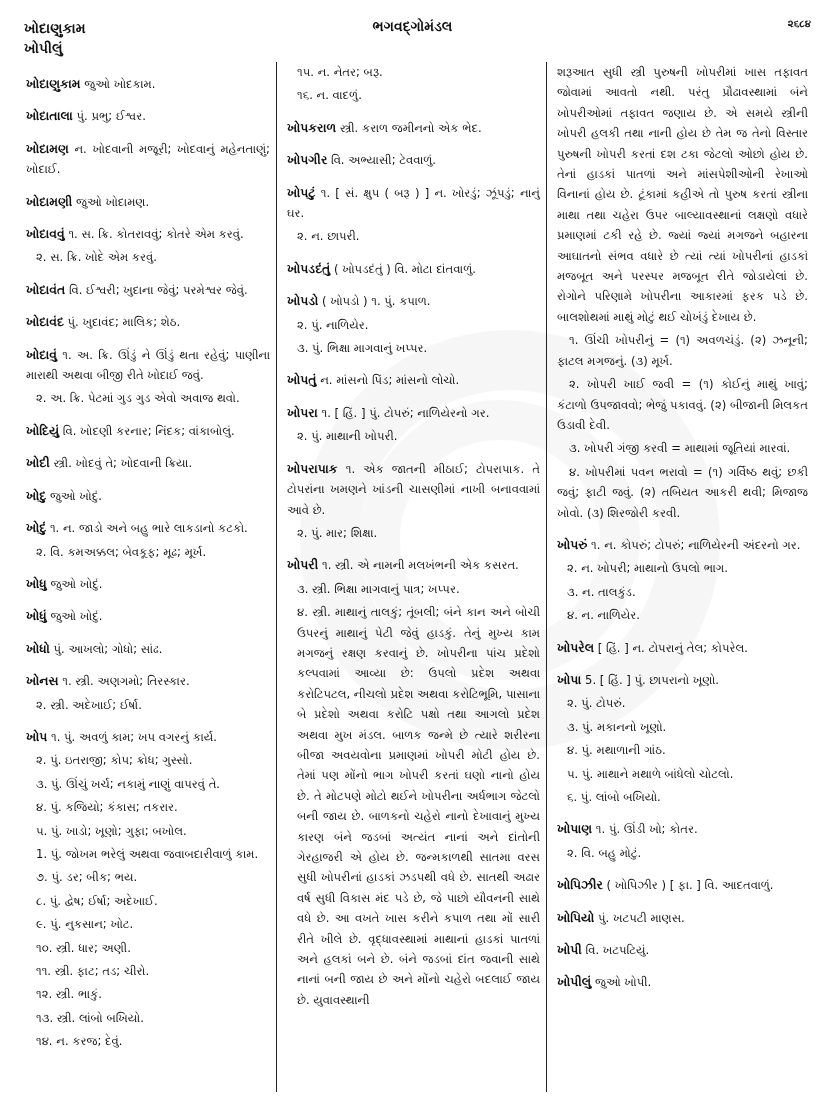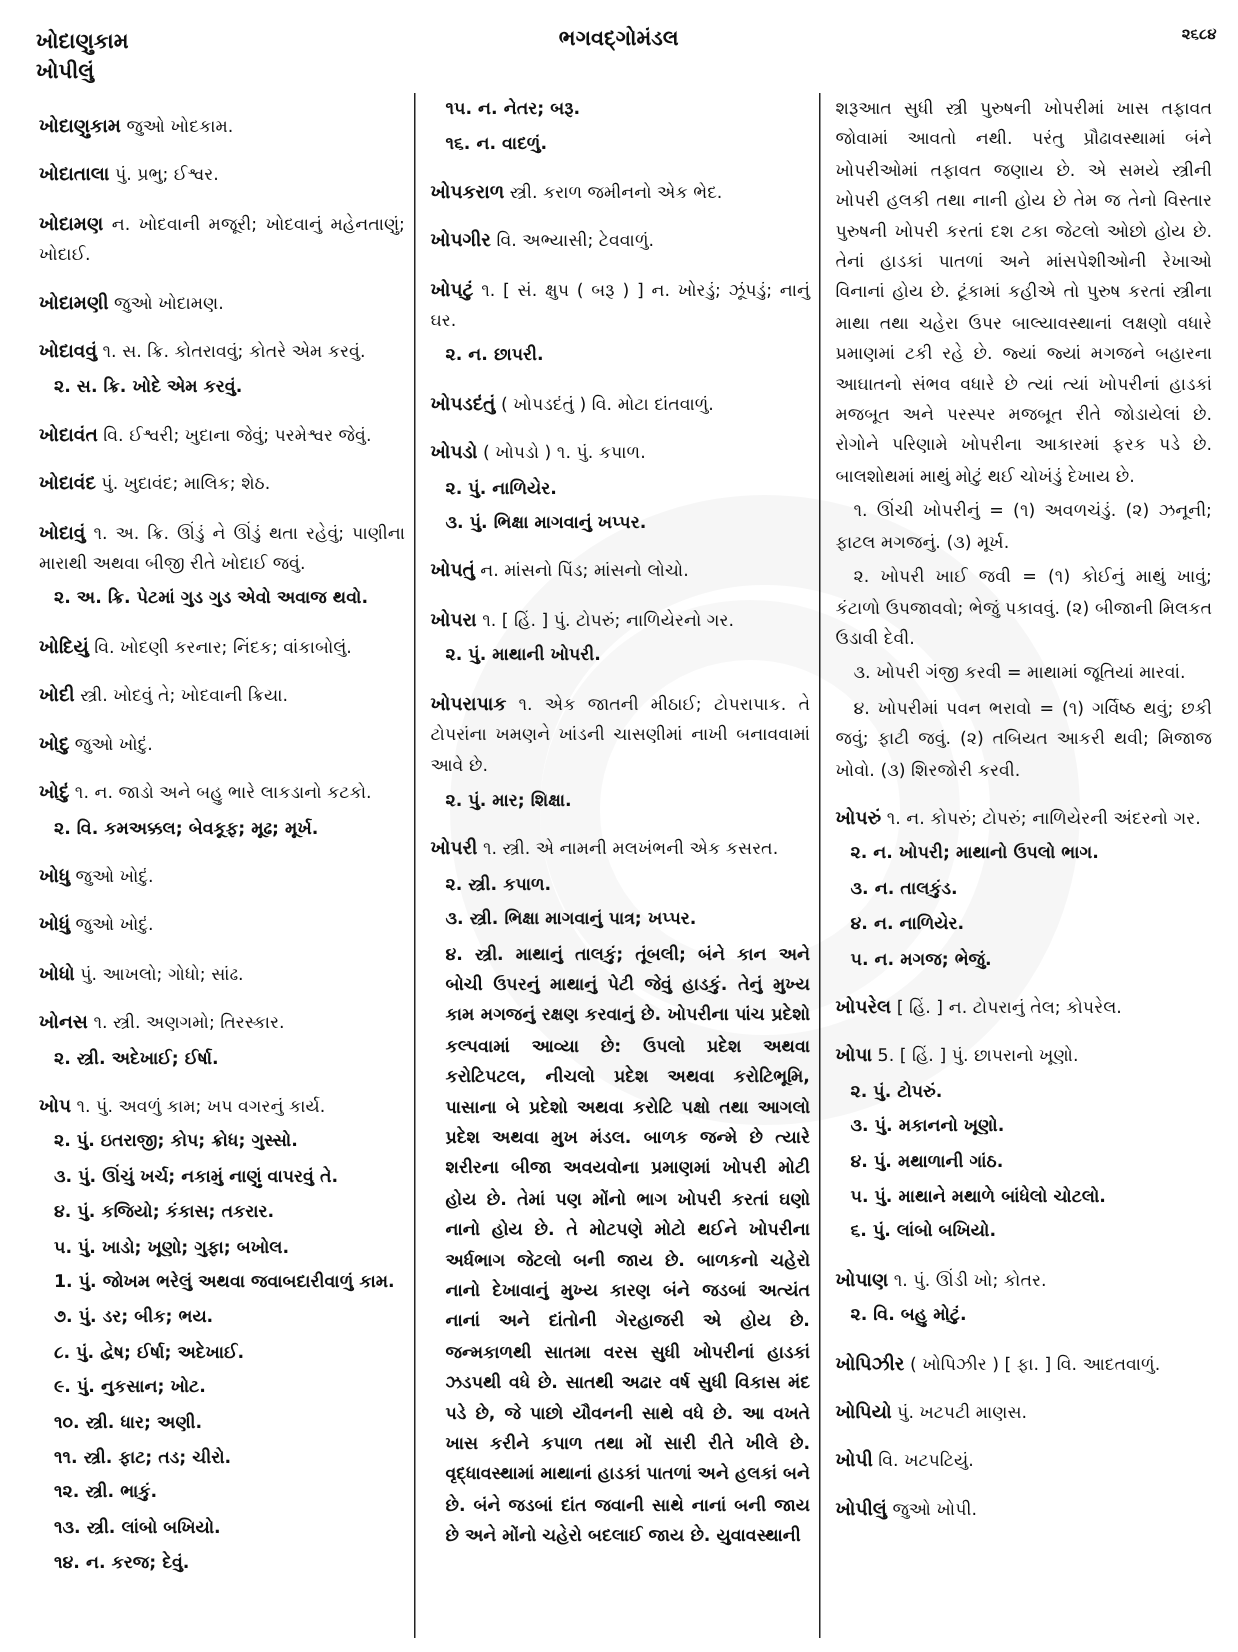--- a/index.html
+++ b/index.html
@@ -23,21 +23,21 @@
   .hdr-right { position:absolute; right:14px; top:0; font-size:10px; font-weight:bold; }
   .columns { position:absolute; top:62px; left:14px; width:800px; height:1030px; display:flex; }
   .col { flex:1 1 0; padding:0 6px 0 10px; box-sizing:border-box; font-size:11.6px; line-height:20.4px; overflow:hidden; }
   .col + .col { border-left:1px solid #222; }
   .col-1 { flex-basis:262px; padding-left:12px; }
   .col-2 { flex-basis:270px; }
   .col-3 { flex-basis:268px; }
   .entry { margin:12px 0 3px 0; text-align:justify; }
   .entry .hw { font-weight:bold; font-size:12.4px; }
   .entry .def { }
-  .sub { padding-left:10px; margin:0 0 3px 0; text-align:justify;font-weight:bold; }
+  .sub { padding-left:10px; margin:0 0 3px 0; text-align:justify; }
   .para { margin:0 0 3px 0; text-align:justify; }
   .para.ind { text-indent:12px; }
 </style>
 </head>
 <body>
 
 <div class="watermark"></div>
 <div class="watermark2"></div>
 
 <div class="header">
@@ -96,35 +96,33 @@
       <p class="entry"><span class="hw">ખોપડદંતું</span> <span class="def">( ખોપડદંતું ) વિ. મોટા દાંતવાળું.</span></p>
       <p class="entry"><span class="hw">ખોપડો</span> <span class="def">( ખોપડો ) ૧. પું. કપાળ.</span></p>
       <p class="sub">૨. પું. નાળિયેર.</p>
       <p class="sub">૩. પું. ભિક્ષા માગવાનું ખપ્પર.</p>
       <p class="entry"><span class="hw">ખોપતું</span> <span class="def">ન. માંસનો પિંડ; માંસનો લોચો.</span></p>
       <p class="entry"><span class="hw">ખોપરા</span> <span class="def">૧. [ હિં. ] પું. ટોપરું; નાળિયેરનો ગર.</span></p>
       <p class="sub">૨. પું. માથાની ખોપરી.</p>
       <p class="entry"><span class="hw">ખોપરાપાક</span> <span class="def">૧. એક જાતની મીઠાઈ; ટોપરાપાક. તે ટોપરાંના ખમણને ખાંડની ચાસણીમાં નાખી બનાવવામાં આવે છે.</span></p>
       <p class="sub">૨. પું. માર; શિક્ષા.</p>
       <p class="entry"><span class="hw">ખોપરી</span> <span class="def">૧. સ્ત્રી. એ નામની મલખંભની એક કસરત.</span></p>
-      <p class="sub">૨. સ્ત્રી. કપાળ.</p>
       <p class="sub">૩. સ્ત્રી. ભિક્ષા માગવાનું પાત્ર; ખપ્પર.</p>
       <p class="sub">૪. સ્ત્રી. માથાનું તાલકું; તૂંબલી; બંને કાન અને બોચી ઉપરનું માથાનું પેટી જેવું હાડકું. તેનું મુખ્ય કામ મગજનું રક્ષણ કરવાનું છે. ખોપરીના પાંચ પ્રદેશો કલ્પવામાં આવ્યા છે: ઉપલો પ્રદેશ અથવા કરોટિપટલ, નીચલો પ્રદેશ અથવા કરોટિભૂમિ, પાસાના બે પ્રદેશો અથવા કરોટિ પક્ષો તથા આગલો પ્રદેશ અથવા મુખ મંડલ. બાળક જન્મે છે ત્યારે શરીરના બીજા અવયવોના પ્રમાણમાં ખોપરી મોટી હોય છે. તેમાં પણ મોંનો ભાગ ખોપરી કરતાં ઘણો નાનો હોય છે. તે મોટપણે મોટો થઈને ખોપરીના અર્ધભાગ જેટલો બની જાય છે. બાળકનો ચહેરો નાનો દેખાવાનું મુખ્ય કારણ બંને જડબાં અત્યંત નાનાં અને દાંતોની ગેરહાજરી એ હોય છે. જન્મકાળથી સાતમા વરસ સુધી ખોપરીનાં હાડકાં ઝડપથી વધે છે. સાતથી અઢાર વર્ષ સુધી વિકાસ મંદ પડે છે, જે પાછો યૌવનની સાથે વધે છે. આ વખતે ખાસ કરીને કપાળ તથા મોં સારી રીતે ખીલે છે. વૃદ્ધાવસ્થામાં માથાનાં હાડકાં પાતળાં અને હલકાં બને છે. બંને જડબાં દાંત જવાની સાથે નાનાં બની જાય છે અને મોંનો ચહેરો બદલાઈ જાય છે. યુવાવસ્થાની</p>
     </div>
   <div class="col col-3">
       <p class="para">શરૂઆત સુધી સ્ત્રી પુરુષની ખોપરીમાં ખાસ તફાવત જોવામાં આવતો નથી. પરંતુ પ્રૌઢાવસ્થામાં બંને ખોપરીઓમાં તફાવત જણાય છે. એ સમયે સ્ત્રીની ખોપરી હલકી તથા નાની હોય છે તેમ જ તેનો વિસ્તાર પુરુષની ખોપરી કરતાં દશ ટકા જેટલો ઓછો હોય છે. તેનાં હાડકાં પાતળાં અને માંસપેશીઓની રેખાઓ વિનાનાં હોય છે. ટૂંકામાં કહીએ તો પુરુષ કરતાં સ્ત્રીના માથા તથા ચહેરા ઉપર બાલ્યાવસ્થાનાં લક્ષણો વધારે પ્રમાણમાં ટકી રહે છે. જ્યાં જ્યાં મગજને બહારના આઘાતનો સંભવ વધારે છે ત્યાં ત્યાં ખોપરીનાં હાડકાં મજબૂત અને પરસ્પર મજબૂત રીતે જોડાયેલાં છે. રોગોને પરિણામે ખોપરીના આકારમાં ફરક પડે છે. બાલશોથમાં માથું મોટું થઈ ચોખંડું દેખાય છે.</p>
       <p class="para ind">૧. ઊંચી ખોપરીનું = (૧) અવળચંડું. (૨) ઝનૂની; ફાટલ મગજનું. (૩) મૂર્ખ.</p>
       <p class="para ind">૨. ખોપરી ખાઈ જવી = (૧) કોઈનું માથું ખાવું; કંટાળો ઉપજાવવો; ભેજું પકાવવું. (૨) બીજાની મિલકત ઉડાવી દેવી.</p>
       <p class="para ind">૩. ખોપરી ગંજી કરવી = માથામાં જૂતિયાં મારવાં.</p>
       <p class="para ind">૪. ખોપરીમાં પવન ભરાવો = (૧) ગર્વિષ્ઠ થવું; છકી જવું; ફાટી જવું. (૨) તબિયત આકરી થવી; મિજાજ ખોવો. (૩) શિરજોરી કરવી.</p>
       <p class="entry"><span class="hw">ખોપરું</span> <span class="def">૧. ન. કોપરું; ટોપરું; નાળિયેરની અંદરનો ગર.</span></p>
       <p class="sub">૨. ન. ખોપરી; માથાનો ઉપલો ભાગ.</p>
       <p class="sub">૩. ન. તાલકુંડ.</p>
       <p class="sub">૪. ન. નાળિયેર.</p>
-      <p class="sub">૫. ન. મગજ; ભેજું.</p>
       <p class="entry"><span class="hw">ખોપરેલ</span> <span class="def">[ હિં. ] ન. ટોપરાનું તેલ; કોપરેલ.</span></p>
       <p class="entry"><span class="hw">ખોપા</span> <span class="def">5. [ હિં. ] પું. છાપરાનો ખૂણો.</span></p>
       <p class="sub">૨. પું. ટોપરું.</p>
       <p class="sub">૩. પું. મકાનનો ખૂણો.</p>
       <p class="sub">૪. પું. મથાળાની ગાંઠ.</p>
       <p class="sub">૫. પું. માથાને મથાળે બાંધેલો ચોટલો.</p>
       <p class="sub">૬. પું. લાંબો બખિયો.</p>
       <p class="entry"><span class="hw">ખોપાણ</span> <span class="def">૧. પું. ઊંડી ખો; કોતર.</span></p>
       <p class="sub">૨. વિ. બહુ મોટું.</p>
       <p class="entry"><span class="hw">ખોપિઝીર</span> <span class="def">( ખોપિઝીર ) [ ફા. ] વિ. આદતવાળું.</span></p>

